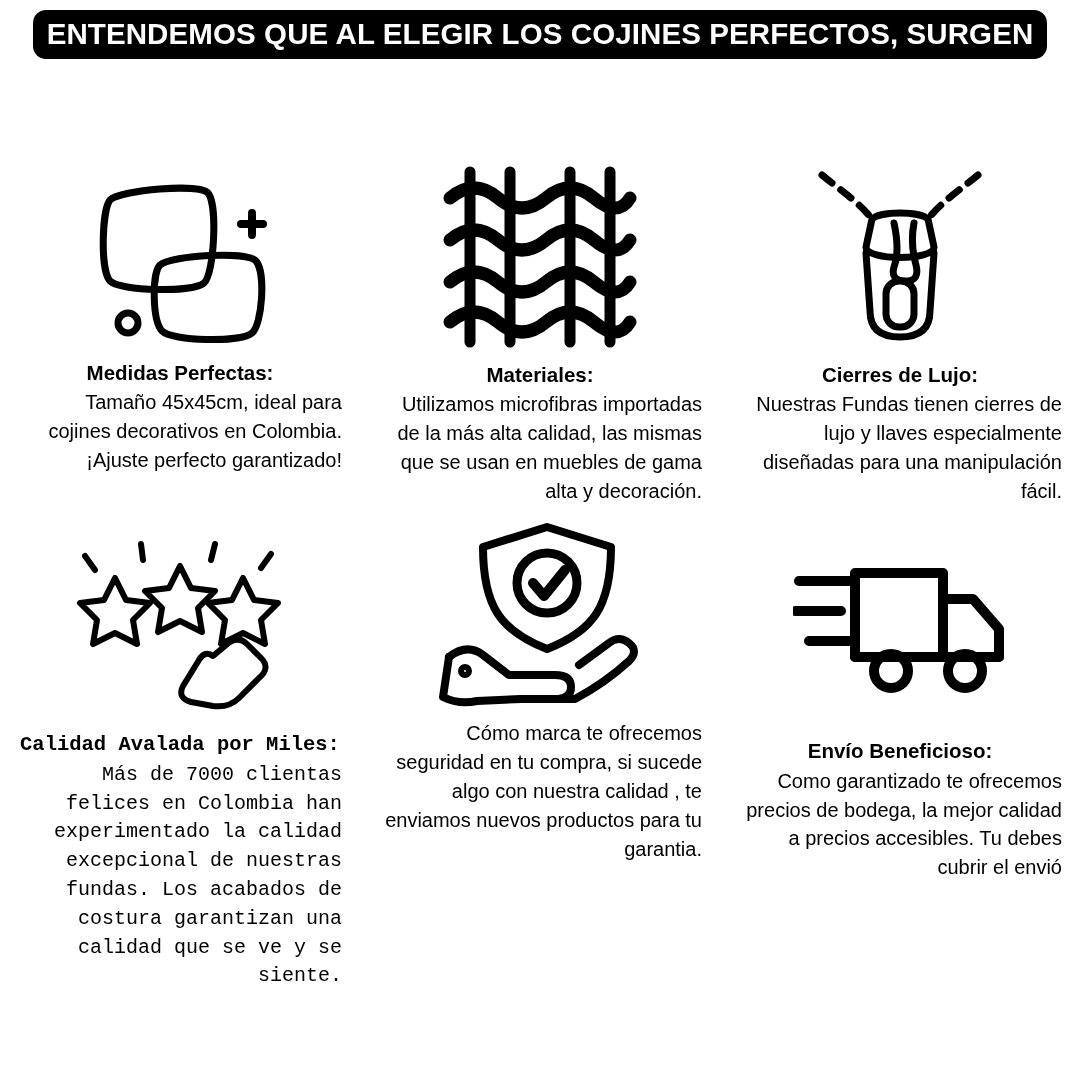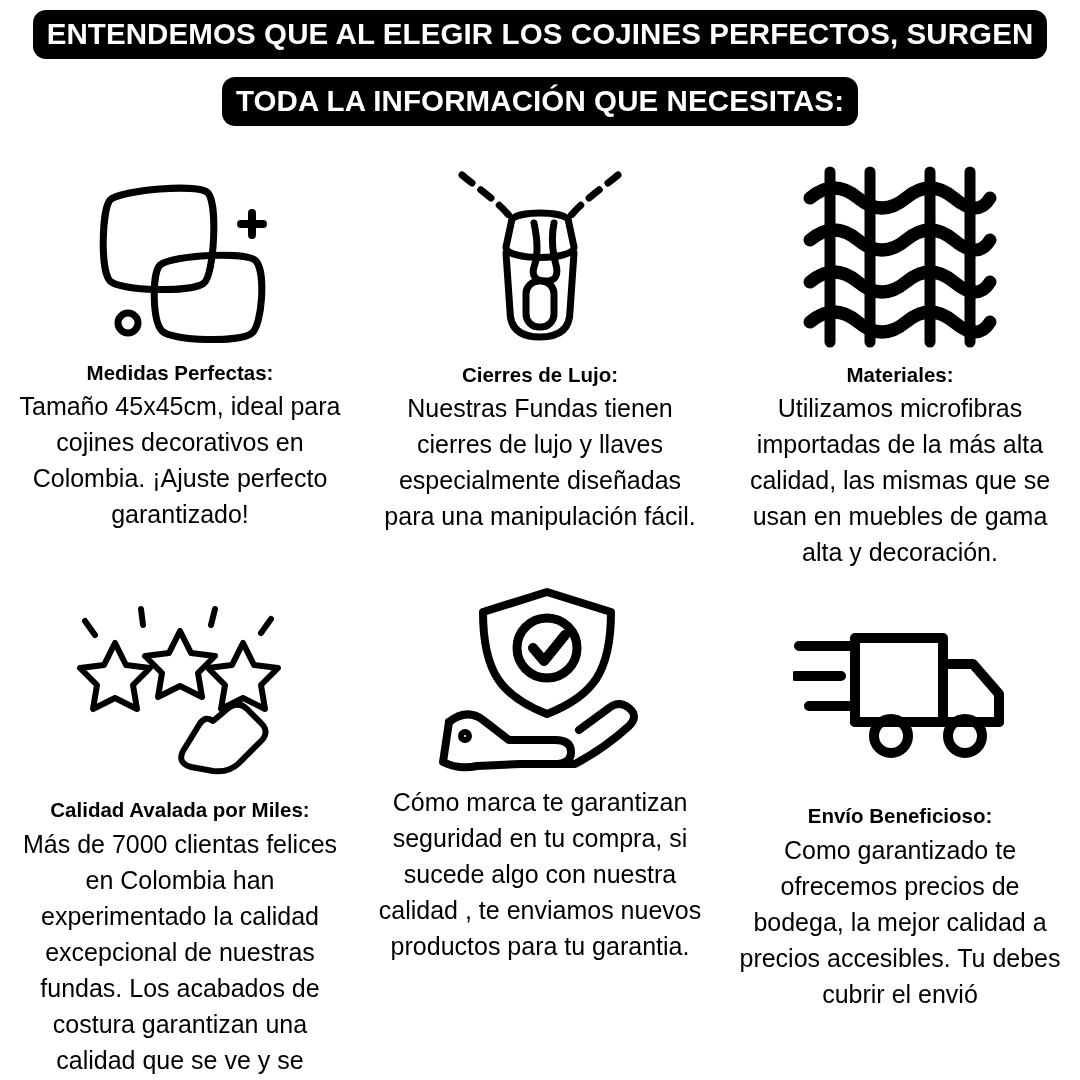--- a/index.html
+++ b/index.html
@@ -61,86 +61,85 @@
   }
   .icon-wrap.small { height: 196px; }
   .card-title {
     font-weight: bold;
     font-size: 20.5px;
     line-height: 1.38;
     text-align: center;
     margin-bottom: 1px;
   }
   .card-text {
-    font-size: 25px;
+    font-size: 20px;
     line-height: 1.44;
-    text-align: center;
+    text-align: right;
   }
   
   .c1 .icon-wrap { height: 198px; }
   .c3 .icon-wrap { padding-bottom: 8px; }
   .r2 .icon-wrap { height: 206px; }
-  .r2.c1 { padding-top: 16px; }
+  .r2.c1 { padding-top: 16px; font-family: Liberation Mono, monospace; }
   .r2.c2 { padding-top: 4px; }
   .r2.c3 { padding-top: 22px; }
   svg { display: block; }
 </style>
 </head>
 <body>
 
 <div class="page">
 
   <div class="header">
     <div class="header-line">ENTENDEMOS QUE AL ELEGIR LOS COJINES PERFECTOS, SURGEN</div><br>
     <br>
-    <div class="header-line">TODA LA INFORMACIÓN QUE NECESITAS:</div>
   </div>
 
   <div class="grid">
 
     <div class="cell r1 c1">
       <div class="icon-wrap">
         <svg width="200" height="190" viewBox="0 0 200 190" fill="none" stroke="#000" stroke-width="7" stroke-linejoin="round" stroke-linecap="round">
           <path d="M30 35 C40 25 120 18 128 28 C138 40 134 110 124 118 C112 128 40 126 30 116 C20 105 22 45 30 35 Z"></path>
           <path d="M80 100 C92 90 168 86 176 96 C186 108 182 160 172 168 C160 178 92 176 82 166 C72 155 72 108 80 100 Z"></path>
           <circle cx="48" cy="158" r="10"></circle>
           <path d="M172 48 v22 M161 59 h22" stroke-width="8"></path>
         </svg>
       </div>
       <div class="card-title">Medidas Perfectas:</div>
       <div class="card-text">Tamaño 45x45cm, ideal para cojines decorativos en Colombia. ¡Ajuste perfecto garantizado!</div>
     </div>
 
+    <div class="cell r1 c3">
+      <div class="icon-wrap">
+        <svg width="200" height="190" viewBox="0 0 200 190" fill="none" stroke="#000" stroke-width="11" stroke-linecap="round">
+          <path d="M30 10 v170 M70 10 v170 M130 10 v170 M170 10 v170"></path>
+          <path d="M10 36 q24 -20 48 0 t48 0 t48 0 t36 0" stroke-width="13"></path>
+          <path d="M10 78 q24 -20 48 0 t48 0 t48 0 t36 0" stroke-width="13"></path>
+          <path d="M10 120 q24 -20 48 0 t48 0 t48 0 t36 0" stroke-width="13"></path>
+          <path d="M10 160 q24 -20 48 0 t48 0 t48 0 t36 0" stroke-width="13"></path>
+        </svg>
+      </div>
+      <div class="card-title">Materiales:</div>
+      <div class="card-text">Utilizamos microfibras importadas de la más alta calidad, las mismas que se usan en muebles de gama alta y decoración.</div>
+    </div>
+
     <div class="cell r1 c2">
       <div class="icon-wrap">
         <svg width="180" height="200" viewBox="0 0 180 200" fill="none" stroke="#000" stroke-width="7" stroke-linecap="round" stroke-linejoin="round">
           <path d="M12 14 C26 26 48 40 62 58" stroke-dasharray="13 11"></path>
           <path d="M168 14 C154 26 132 40 118 58" stroke-dasharray="13 11"></path>
           <path d="M62 58 C70 50 110 50 118 58 L124 86 C124 100 56 100 56 86 Z"></path>
           <path d="M84 62 q6 28 0 44 q-4 14 12 14 q14 0 10 -16 q-6 -22 -2 -42"></path>
           <path d="M56 92 L60 150 q0 26 30 26 q30 0 30 -26 L124 92"></path>
           <rect x="76" y="120" width="28" height="46" rx="13"></rect>
         </svg>
       </div>
       <div class="card-title">Cierres de Lujo:</div>
       <div class="card-text">Nuestras Fundas tienen cierres de lujo y llaves especialmente diseñadas para una manipulación fácil.</div>
-    </div>
-
-    <div class="cell r1 c3">
-      <div class="icon-wrap">
-        <svg width="200" height="190" viewBox="0 0 200 190" fill="none" stroke="#000" stroke-width="11" stroke-linecap="round">
-          <path d="M30 10 v170 M70 10 v170 M130 10 v170 M170 10 v170"></path>
-          <path d="M10 36 q24 -20 48 0 t48 0 t48 0 t36 0" stroke-width="13"></path>
-          <path d="M10 78 q24 -20 48 0 t48 0 t48 0 t36 0" stroke-width="13"></path>
-          <path d="M10 120 q24 -20 48 0 t48 0 t48 0 t36 0" stroke-width="13"></path>
-          <path d="M10 160 q24 -20 48 0 t48 0 t48 0 t36 0" stroke-width="13"></path>
-        </svg>
-      </div>
-      <div class="card-title">Materiales:</div>
-      <div class="card-text">Utilizamos microfibras importadas de la más alta calidad, las mismas que se usan en muebles de gama alta y decoración.</div>
     </div>
 
     <div class="cell r2 c1">
       <div class="icon-wrap small">
         <svg width="210" height="180" viewBox="0 0 210 180" fill="none" stroke="#000" stroke-width="6" stroke-linejoin="round" stroke-linecap="round">
           <path d="M40 40 l11 22 24 3 -17 17 4 24 -22 -11 -22 11 4 -24 -17 -17 24 -3 z"></path>
           <path d="M105 28 l11 22 24 3 -17 17 4 24 -22 -11 -22 11 4 -24 -17 -17 24 -3 z"></path>
           <path d="M168 40 l11 22 24 3 -17 17 4 24 -22 -11 -22 11 4 -24 -17 -17 24 -3 z"></path>
           <path d="M10 18 l10 14 M66 6 l2 16 M140 6 l-4 16 M196 16 l-10 14" stroke-width="6"></path>
           <path d="M150 108 q12 -12 22 -2 l14 14 q10 10 -2 20 l-20 20 q-10 10 -26 8 l-22 -4 q-14 -4 -8 -16 l16 -26 q6 -10 14 -4 z"></path>
@@ -155,21 +154,21 @@
         <svg width="210" height="190" viewBox="0 0 210 190" fill="none" stroke="#000" stroke-width="8" stroke-linecap="round" stroke-linejoin="round">
           <path d="M112 6 L176 26 C176 86 158 110 112 128 C66 110 48 86 48 26 Z"></path>
           <circle cx="112" cy="62" r="30" stroke-width="9"></circle>
           <path d="M98 62 l11 13 21 -26" stroke-width="10"></path>
           <path d="M14 136 q18 -14 34 -2 l26 20 h46 q16 0 16 12 q0 12 -16 12 h-34"></path>
           <path d="M86 178 h54 q30 -16 54 -38 q10 -10 0 -18 q-10 -8 -20 0 l-30 22"></path>
           <path d="M14 136 L8 176 q16 8 34 4 l44 -2"></path>
           <circle cx="30" cy="150" r="4" stroke-width="6"></circle>
         </svg>
       </div>
-      <div class="card-text">Cómo marca te garantizan seguridad en tu compra, si sucede algo con nuestra calidad , te enviamos nuevos productos para tu garantia.</div>
+      <div class="card-text">Cómo marca te ofrecemos seguridad en tu compra, si sucede algo con nuestra calidad , te enviamos nuevos productos para tu garantia.</div>
     </div>
 
     <div class="cell r2 c3">
       <div class="icon-wrap small">
         <svg width="215" height="150" viewBox="0 0 215 150" fill="none" stroke="#000" stroke-width="10" stroke-linecap="round" stroke-linejoin="round">
           <path d="M6 26 h54 M2 56 h46 M16 86 h40"></path>
           <path d="M62 18 h88 v84 h-88 z"></path>
           <path d="M150 44 h30 l26 30 v28 h-56 z"></path>
           <path d="M62 102 h18 M116 102 h22 M190 102 h16"></path>
           <circle cx="98" cy="116" r="17"></circle>

